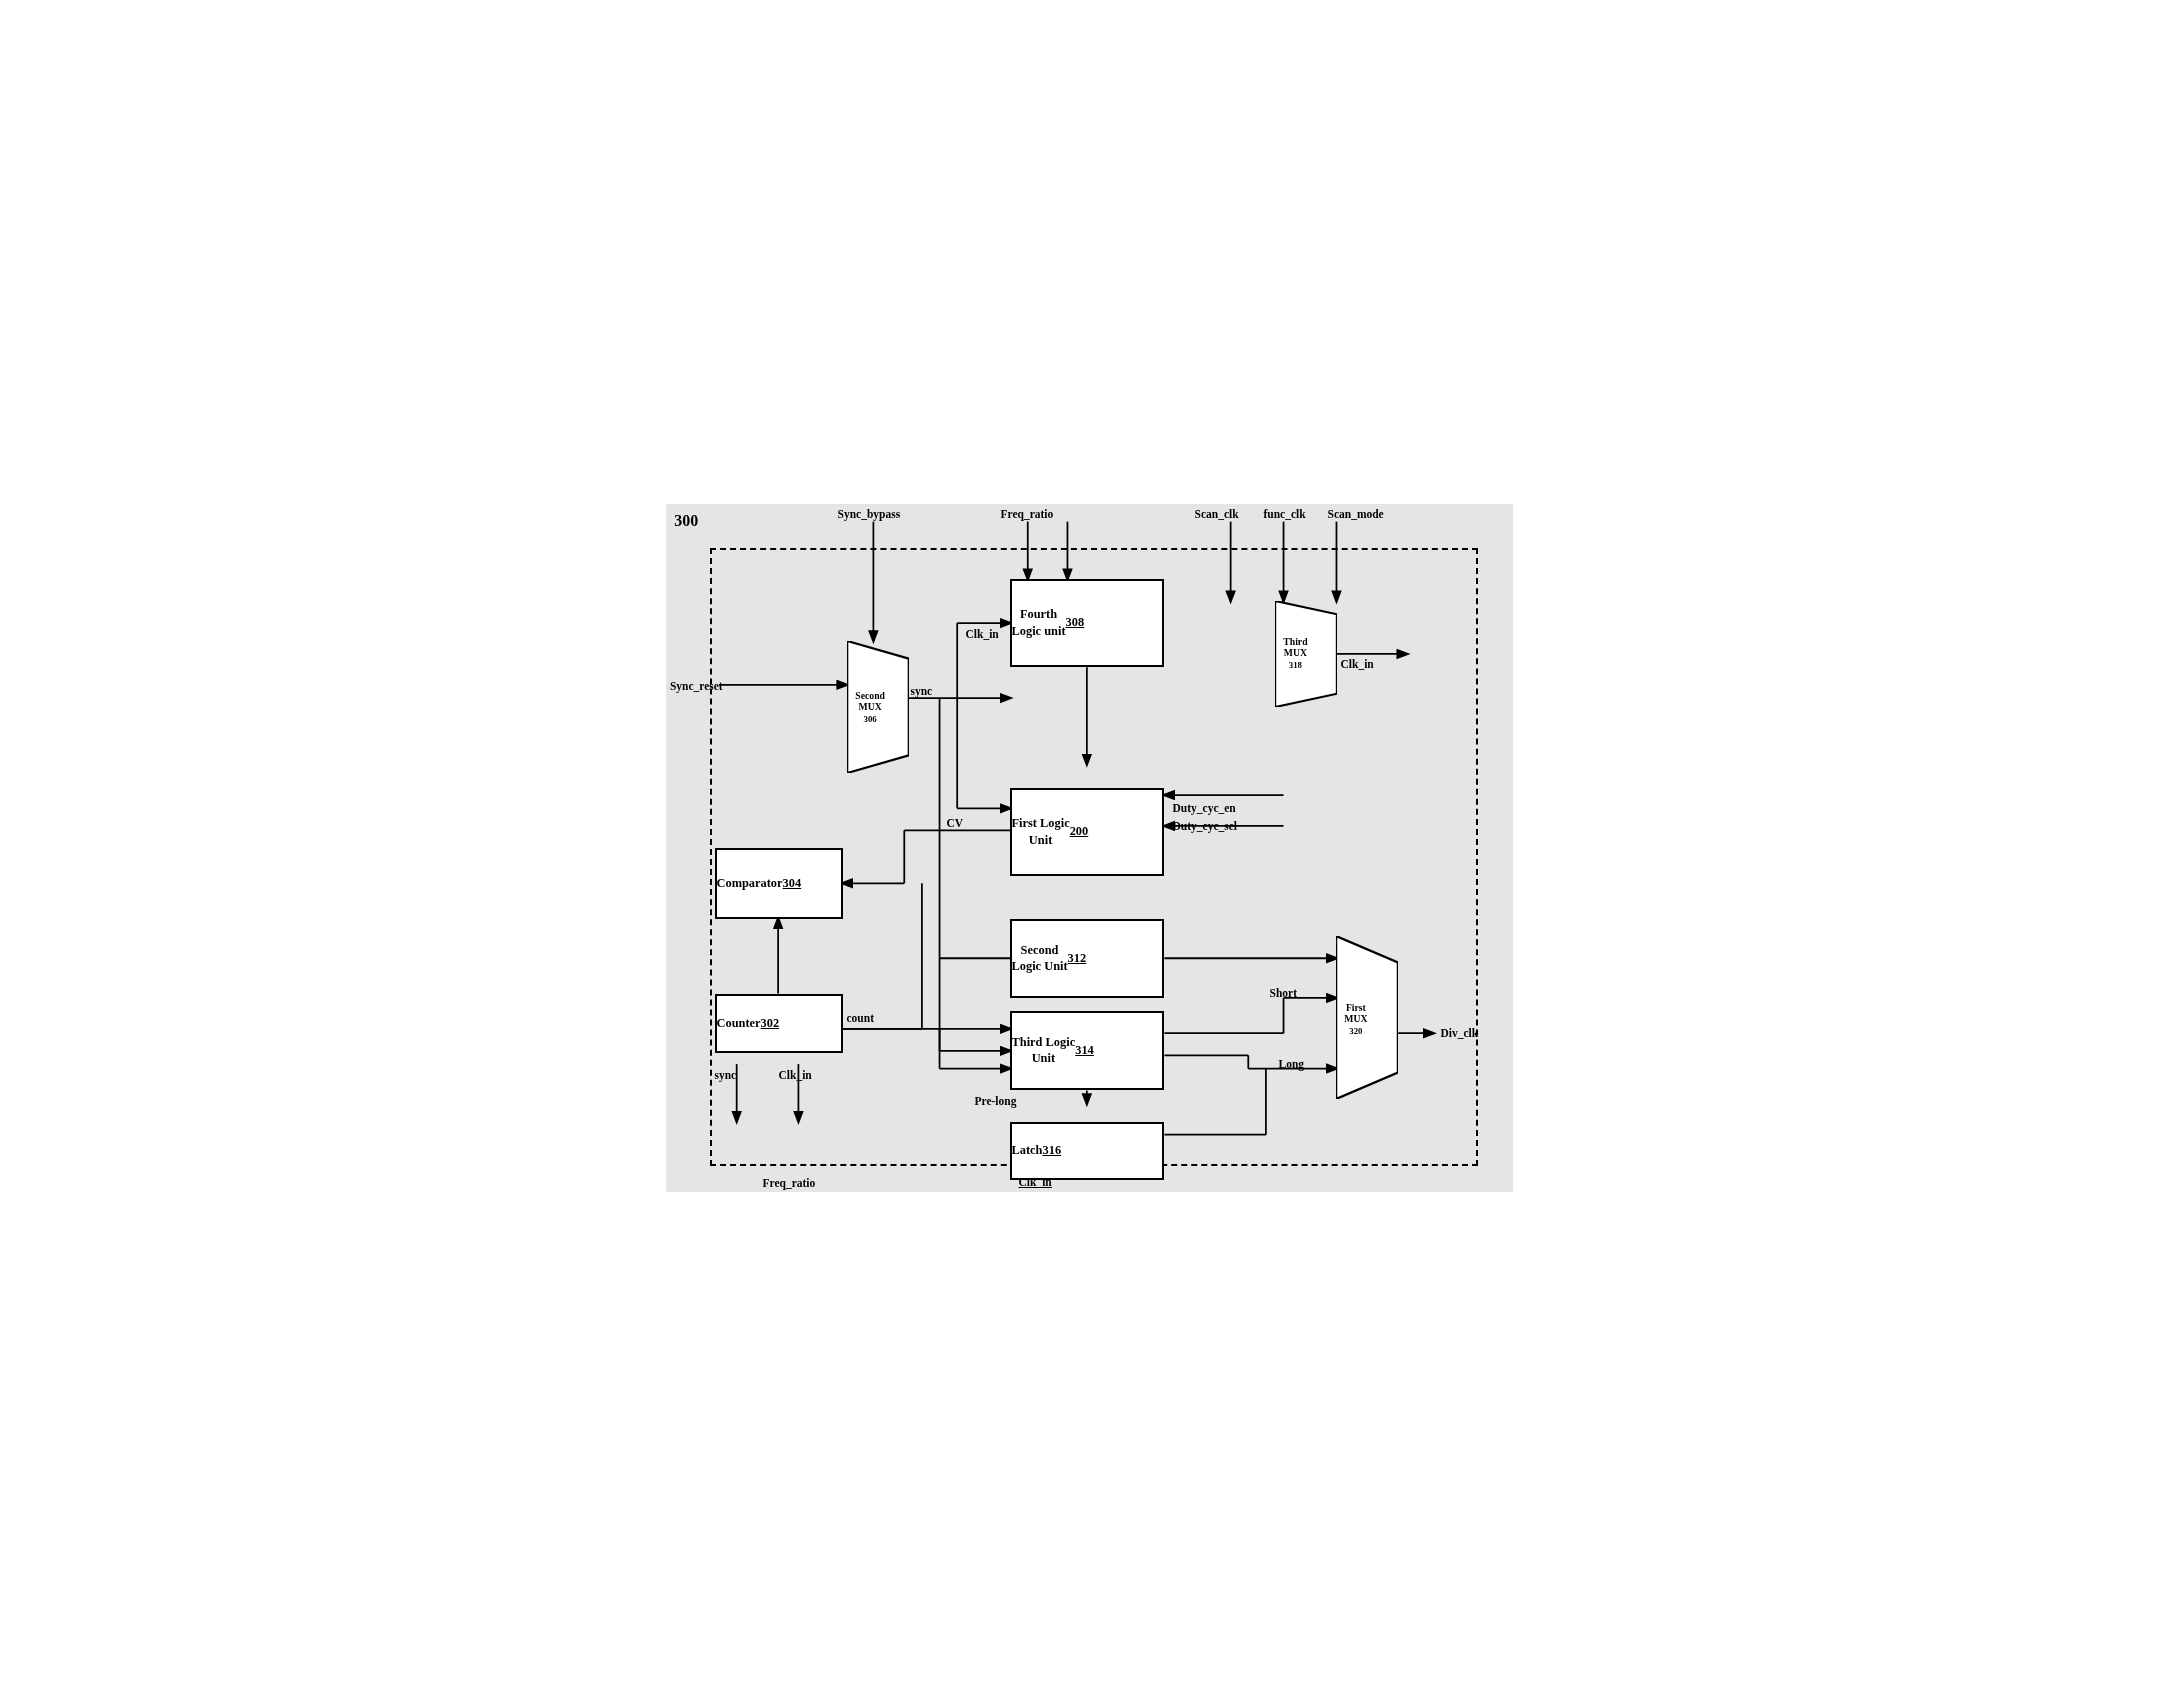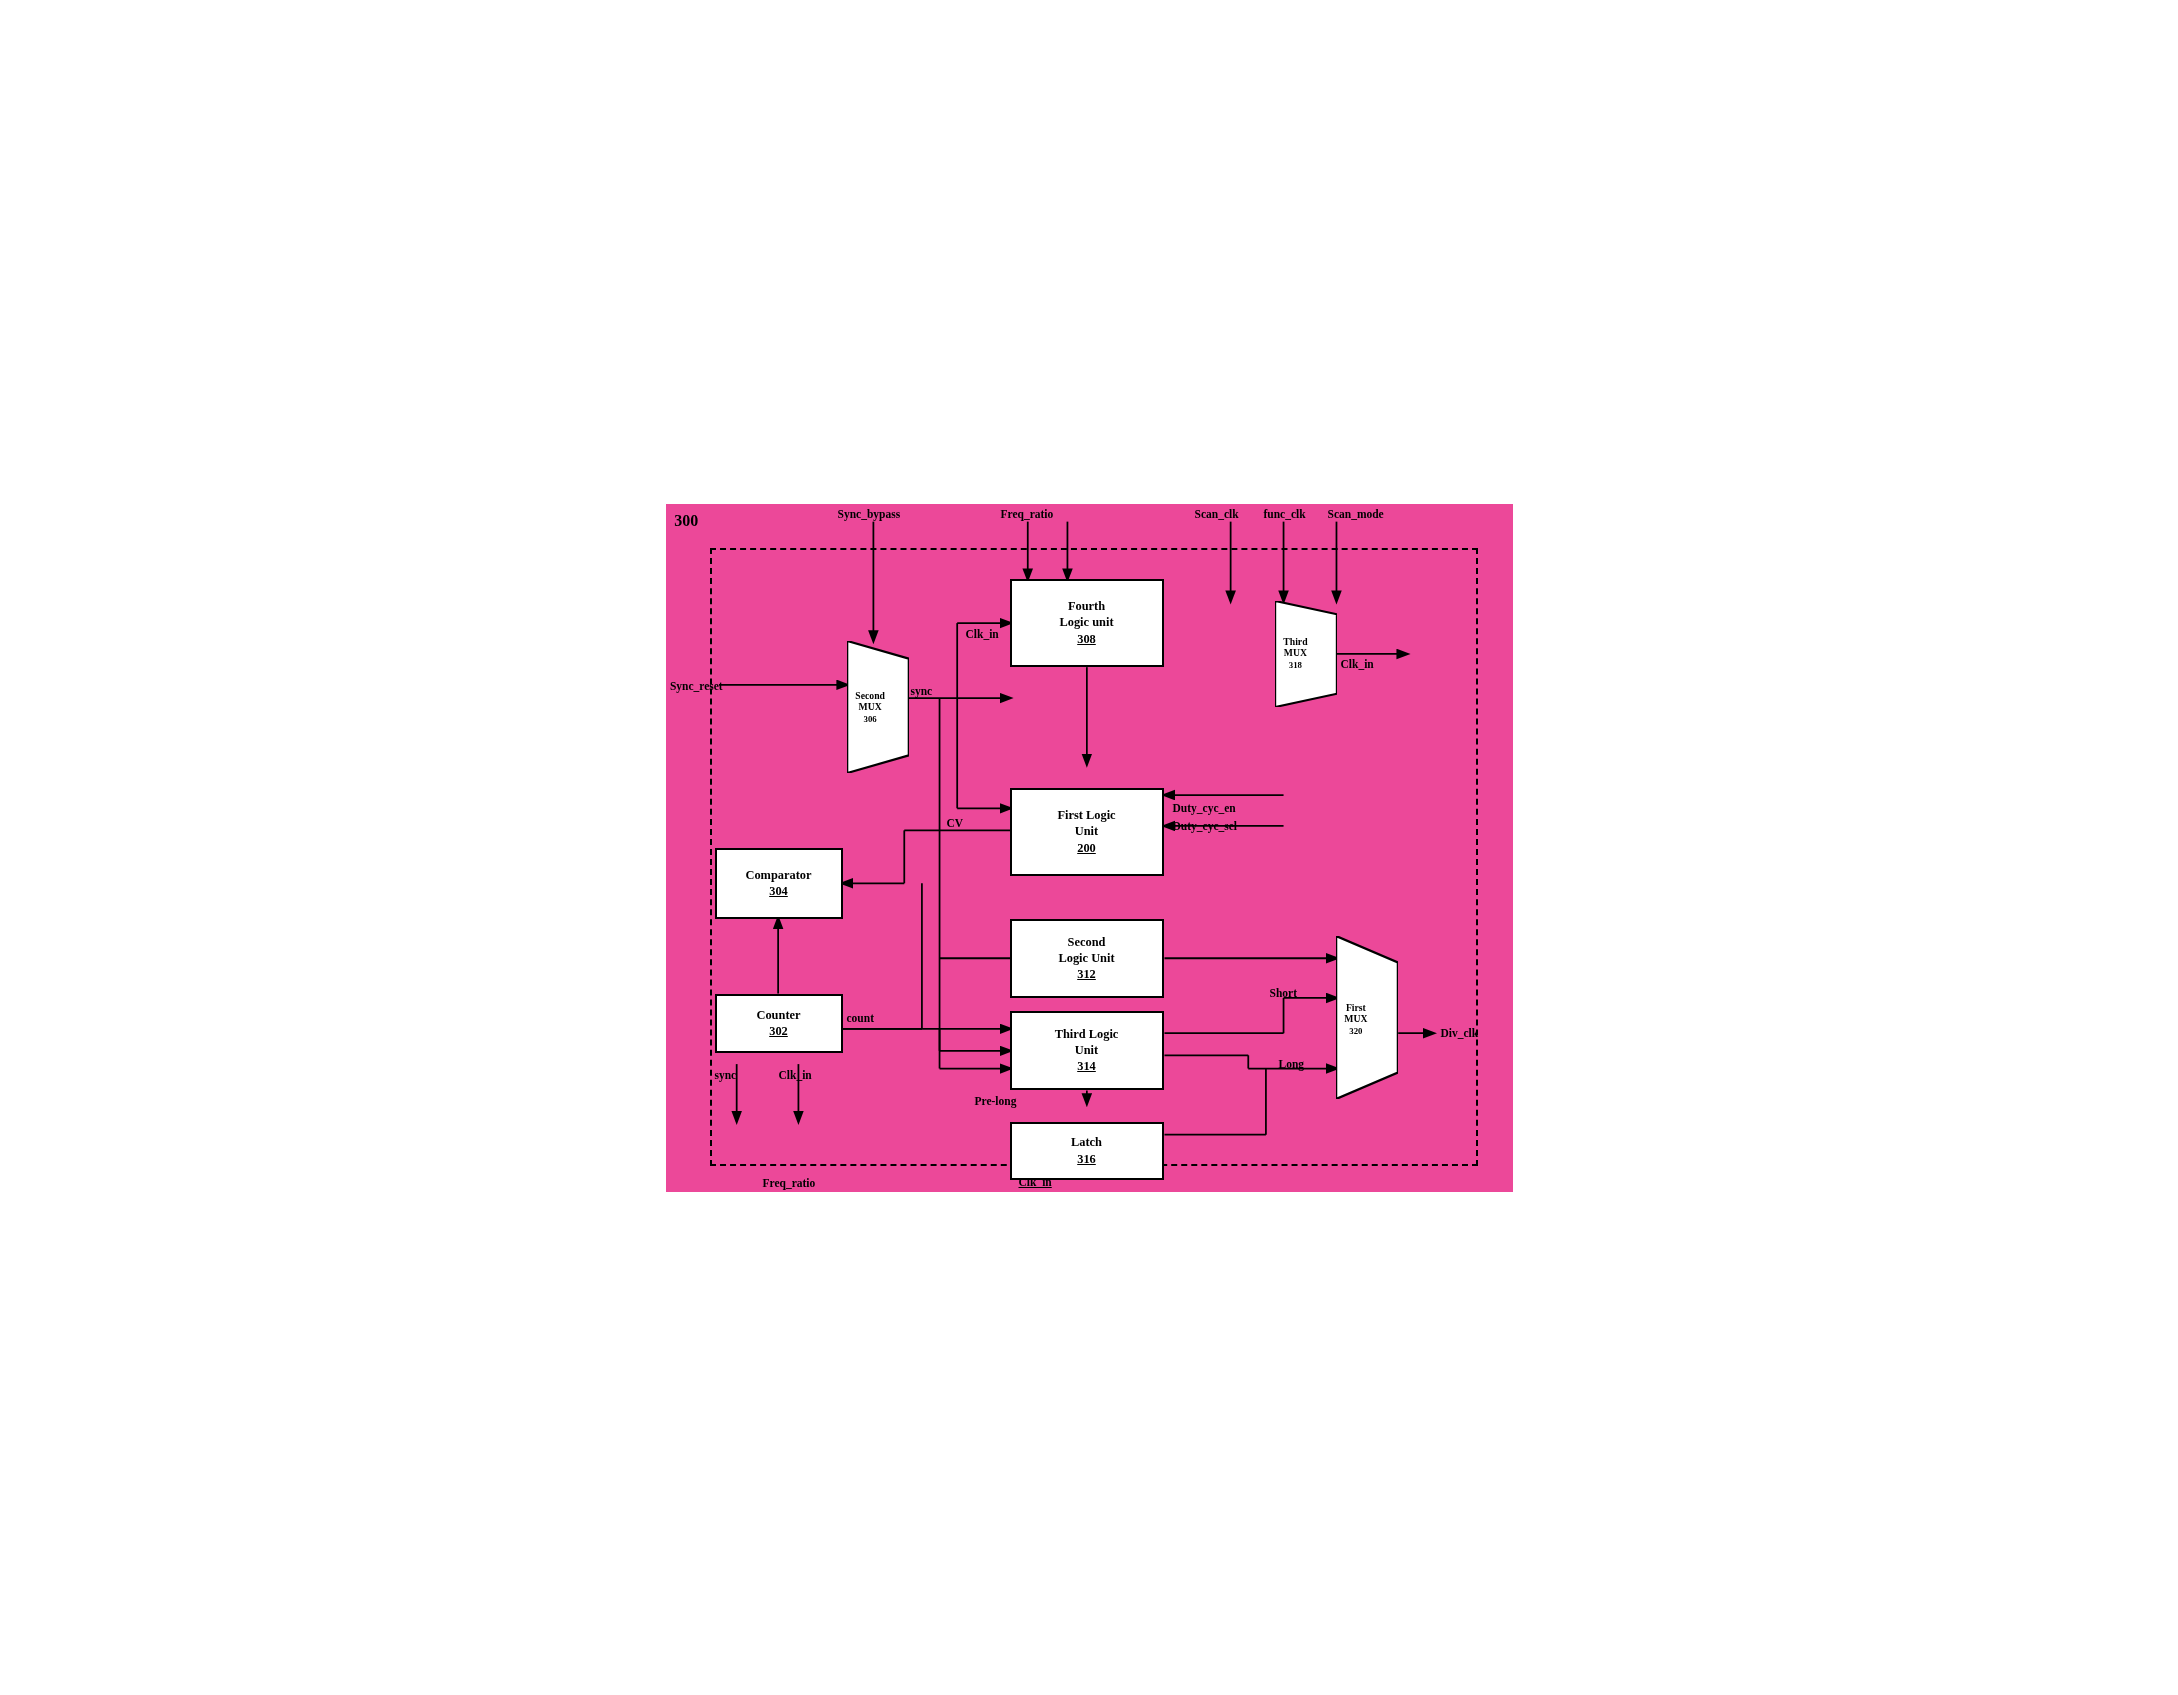--- a/index.html
+++ b/index.html
@@ -9,21 +9,21 @@
       display: flex;
       justify-content: center;
       align-items: center;
       min-height: 100vh;
       padding: 17.6px;
     }
     .diagram-container {
       position: relative;
       width: 847px;
       height: 688px;
-      background: #ec4899;
+      background: #e5e5e5;
     }
     .diagram-label-top-left {
       position: absolute;
       top: 8.8px;
       left: 8.8px;
       font-size: 16px;
       font-weight: bold;
     }
     
     .main-box {
@@ -33,23 +33,23 @@
       width: 768px;
       height: 618px;
       border: 2.6px dashed #000;
     }
     
     .comp-box {
       position: absolute;
       border: 2.2px solid #000;
       background: #fff;
       display: flex;
-      flex-direction: column;
+      flex-direction: row;
       align-items: center;
-      justify-content: center;
+      justify-content: flex-start;
       text-align: center;
       font-size: 12.4px;
       font-weight: bold;
       line-height: 1.3;
     }
     .comp-box .underline {
       text-decoration: underline;
     }
     
     .mux-shape {

